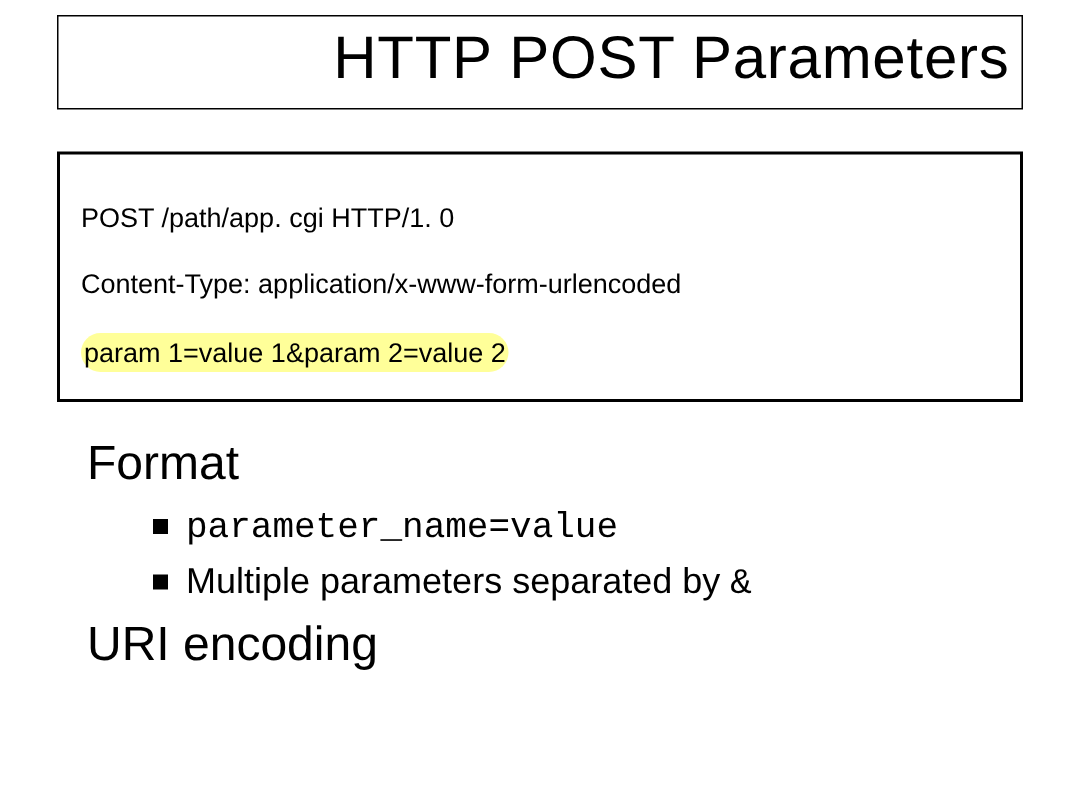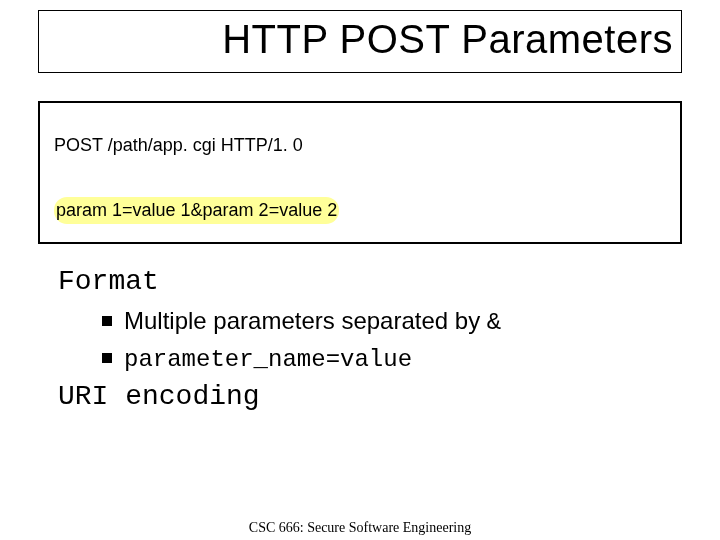--- a/index.html
+++ b/index.html
@@ -15,52 +15,52 @@
     .code-box {
       margin: 28px 38px 0 38px;
       border: 2px solid #000;
       padding: 30px 14px 18px 14px;
       font-size: 18px;
       line-height: 1.35;
     }
     .code-box .gap { height: 20px; }
     .hl { background: #ffff99; display: inline-block; padding: 1px 2px; border-radius: 13px; }
     .content { margin: 22px 58px 0 58px; }
-    .h2 { font-size: 28px; font-weight: 400; margin-top: 6px; font-family: Liberation Mono, monospace; }
+    .h2 { font-size: 32px; font-weight: 400; margin-top: 6px; }
     .bullets { margin: 10px 0 0 44px; }
     .bullets li { list-style: none; font-size: 24px; margin: 8px 0; position: relative; padding-left: 22px; }
     .bullets li .sq { position: absolute; left: 0; top: 9px; width: 10px; height: 10px; background: #000; }
     .mono { font-family: "Courier New", Courier, monospace; }
     .footer { position: absolute; bottom: 14px; left: 0; right: 0; text-align: center; font-size: 14px; font-family: "Times New Roman", Times, serif; }
   </style>
 </head>
 <body>
 <div class="slide">
 
   <div class="title-box">
     <h1>HTTP POST Parameters</h1>
   </div>
 
   <div class="code-box">
     <div>POST /path/app. cgi HTTP/1. 0</div>
     <div class="gap"></div>
+    <div>Content-Type: application/x-www-form-urlencoded</div>
     <div class="gap"></div>
     <div><span class="hl">param 1=value 1&amp;param 2=value 2</span></div>
   </div>
 
   <div class="content">
     <div class="h2">Format</div>
     <ul class="bullets">
       <li>
         <span class="sq"></span>
-        <span>Multiple parameters separated by </span><span class="mono">&amp;</span>
+        <span class="mono">parameter_name=value</span>
       </li>
       <li>
         <span class="sq"></span>
-        <span class="mono">parameter_name=value</span>
+        <span>Multiple parameters separated by </span><span class="mono">&amp;</span>
       </li>
     </ul>
     <div class="h2" style="margin-top:8px;">URI encoding</div>
   </div>
 
-  <div class="footer">CSC 666: Secure Software Engineering</div>
 
 </div>
 
 </body></html>

